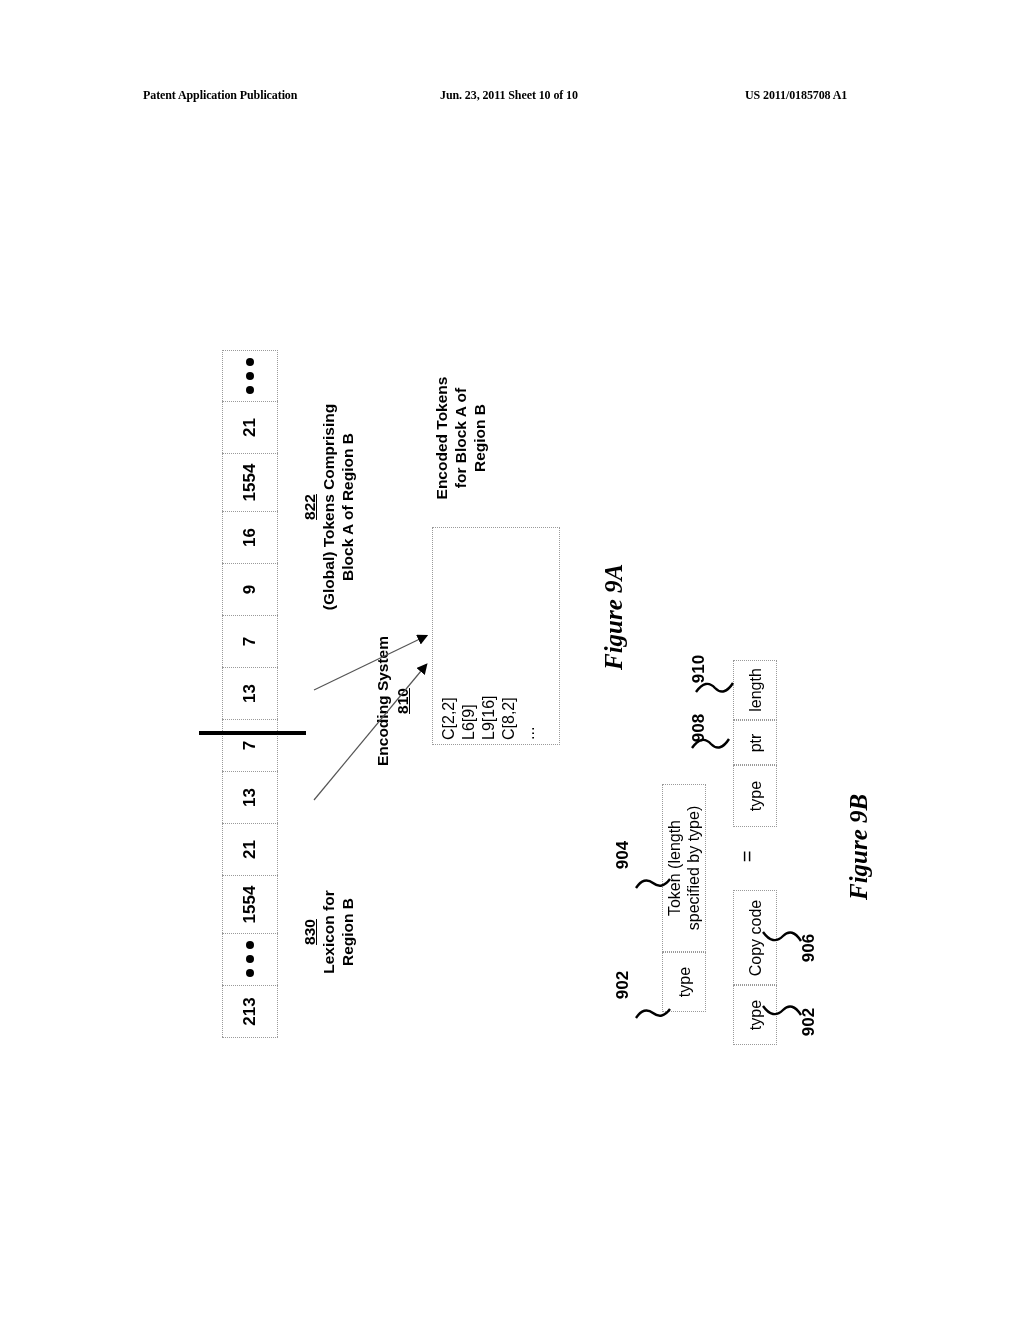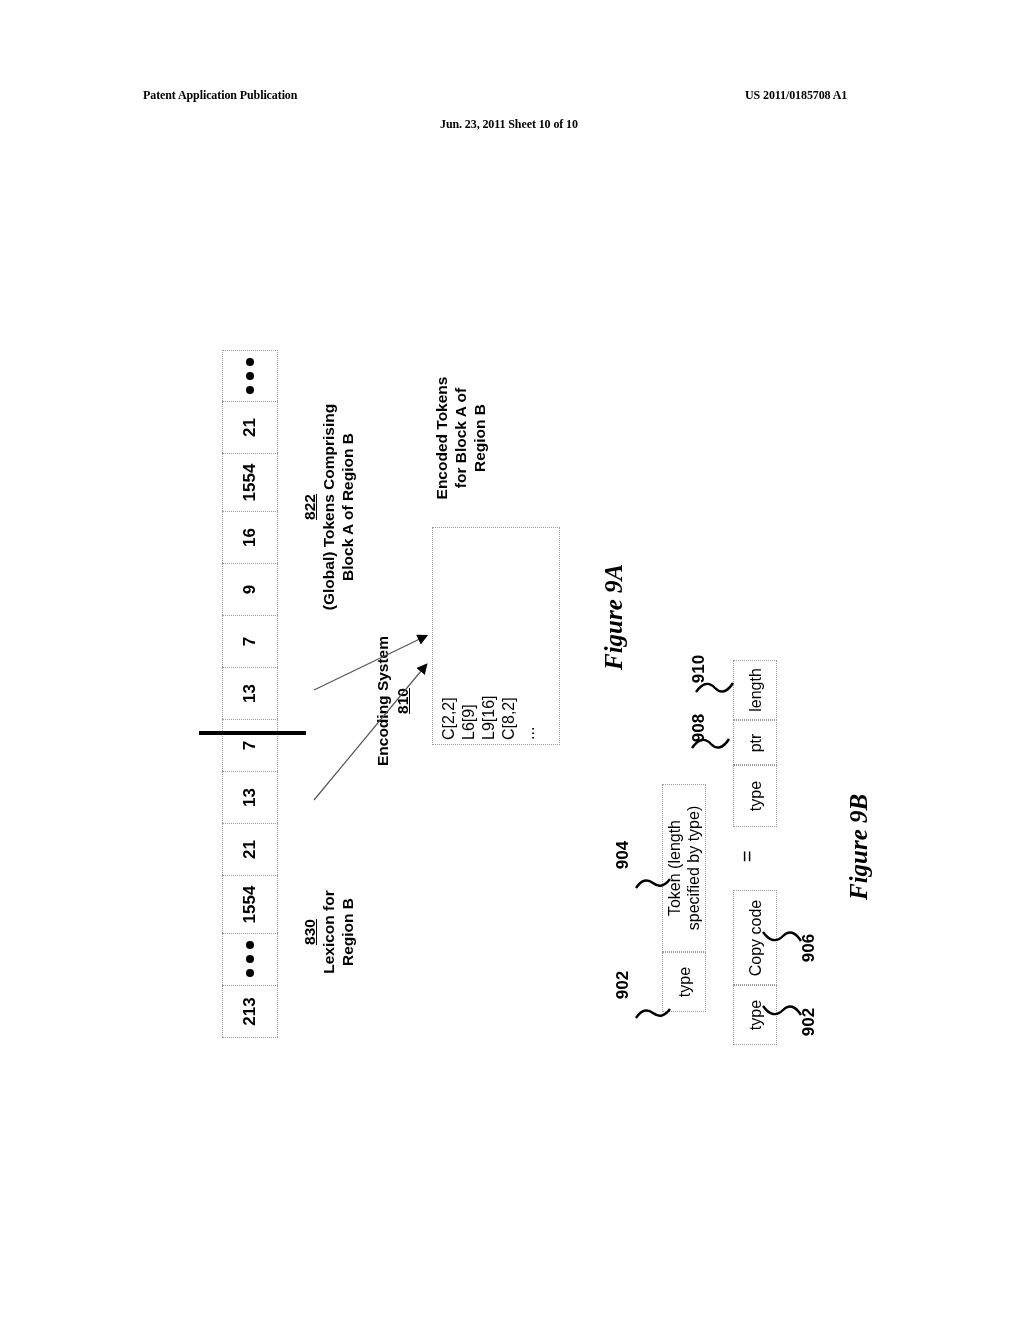--- a/index.html
+++ b/index.html
@@ -23,21 +23,21 @@
     left: 12px;
     width: 1024px;
     height: 30px;
     font-family: "Liberation Serif", serif;
     font-weight: bold;
     font-size: 12px;
     letter-spacing: -0.1px;
     white-space: nowrap;
   }
   .pat-header .h-pub  { position: absolute; left: 131px; top: 0; }
-  .pat-header .h-date { position: absolute; left: 428px; top: 0; margin-top: 29px; }
+  .pat-header .h-date { position: absolute; left: 428px; top: 0; }
   .pat-header .h-num  { position: absolute; left: 733px; top: 0; }
 
   
   
   .rot-layer {
     position: absolute;
     transform-origin: 0 0;
   }
 
   

